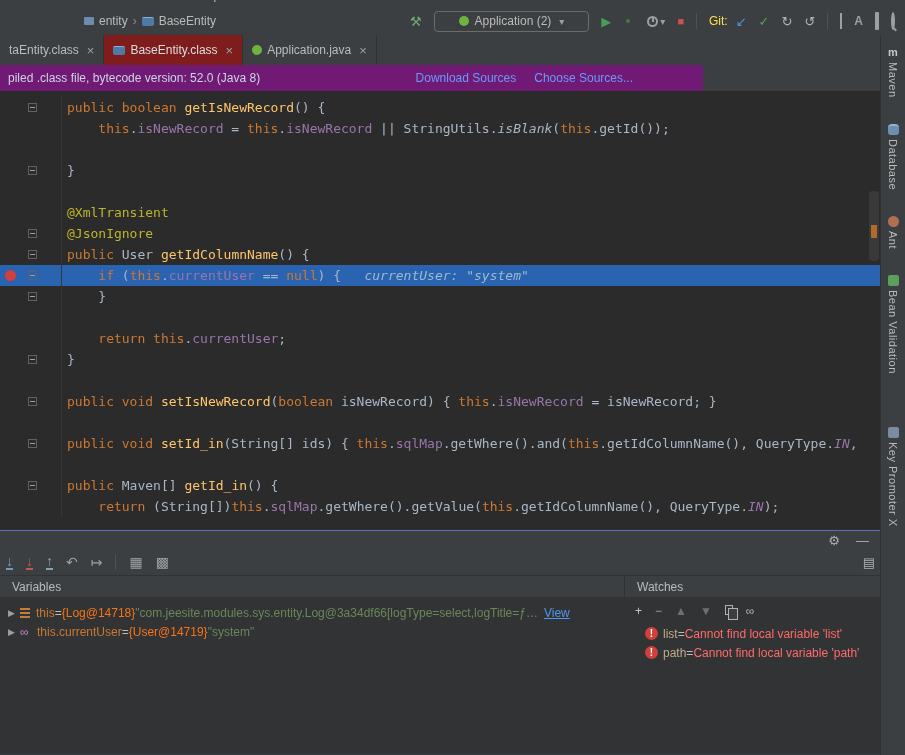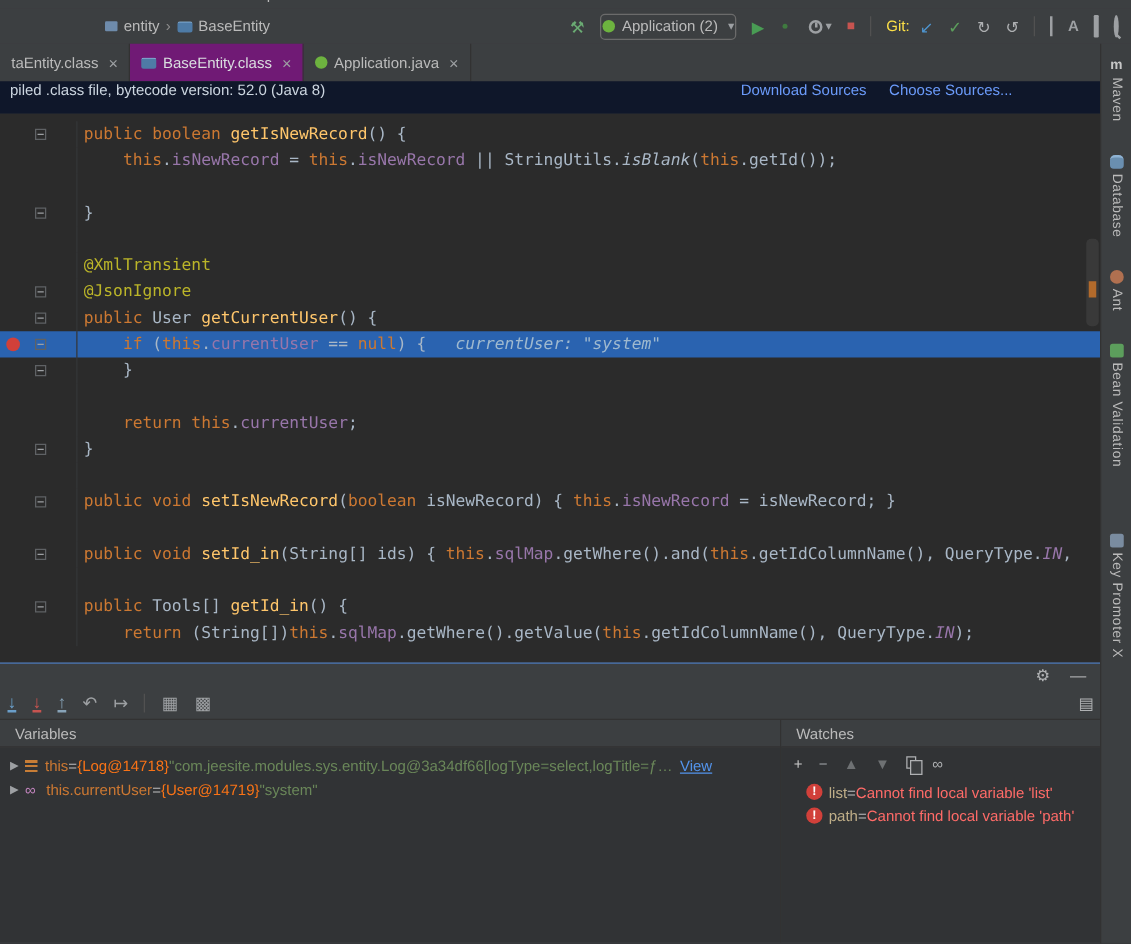--- a/index.html
+++ b/index.html
@@ -13,21 +13,21 @@
 
   
   .toolbar { position:absolute; top:7px; left:0; right:0; height:28px; display:flex; align-items:center;
              background:#3c3f41; padding:0 6px; }
   .breadcrumbs { display:flex; align-items:center; gap:5px; margin-left:78px; color:#bbbbbb; }
   .bc-sep { color:#8c8c8c; }
   .tb-right { display:flex; align-items:center; gap:12px; margin-left:auto; padding-right:4px; }
   .glyph { font-size:13px; line-height:1; cursor:default; }
   .dim { color:#afb1b3; }
   .combo { display:flex; align-items:center; gap:6px; border:1px solid #6b6b6b; border-radius:4px;
-           height:21px; padding:0 1px; color:#bbbbbb; }
+           height:21px; padding:0 24px; color:#bbbbbb; }
   .combo-arrow { color:#9da0a3; font-size:10px; margin-left:2px; }
   .tb-sep { width:1px; height:16px; background:#515151; }
   .git-label { color:#fde047; margin-right:-4px; }
 
   
   .ic { display:inline-block; }
   .pkg { width:10px; height:8px; background:#6e8bab; border-radius:1px; }
   .classfile { width:12px; height:9px; background:#4e7ba6; border-radius:2px; border-top:1px solid #87b3d8; }
   .spring { width:10px; height:10px; border-radius:50%; background:#6db33f; }
   .bug { width:9px; height:11px; background:#5f9e5f; border-radius:50% 50% 45% 45%; position:relative; }
@@ -43,26 +43,26 @@
   .lens { width:8px; height:8px; border:2px solid #9da0a3; border-radius:50%; position:relative; }
   .lens::after { content:""; position:absolute; width:5px; height:2px; background:#9da0a3;
                  transform:rotate(45deg); right:-4px; bottom:-2px; }
   .copy { width:8px; height:10px; border:1px solid #afb1b3; position:relative; display:inline-block; }
   .copy::after { content:""; position:absolute; top:2px; left:2px; width:8px; height:10px; border:1px solid #afb1b3; background:#3c3f41; }
 
   
   .tabs { position:absolute; top:35px; left:0; width:880px; height:30px; background:#3c3f41; display:flex; }
   .tab { display:flex; align-items:center; gap:5px; padding:0 9px; border-right:1px solid #323232;
          color:#bbbbbb; cursor:default; }
-  .tab.active { background:#701a75; color:#dadee0; }
+  .tab.active { background:#7f1d1d; color:#dadee0; }
   .tab-close { color:#9da0a3; font-size:13px; margin-left:3px; }
 
   
-  .banner { position:absolute; top:65px; left:0; width:880px; height:26px; background:#0f172a;
-            display:flex; padding:0 8px; color:#ccd6e0; }
+  .banner { position:absolute; top:65px; left:0; width:703px; height:26px; background:#701a75;
+            display:flex; align-items:center; padding:0 8px; color:#ccd6e0; }
   .banner-msg { flex:1; }
   .banner-link { color:#6b9bfa; margin-left:18px; cursor:pointer; }
   .banner-link.last { margin-right:62px; }
 
   
   .editor { position:absolute; top:91px; left:0; width:880px; height:439px; background:#2b2b2b; overflow:hidden;
             font-family:"DejaVu Sans Mono","Liberation Mono",monospace; font-size:13px; line-height:21px; color:#a9b7c6; }
   .code-wrap { padding-top:6px; }
   .code-line { display:flex; height:21px; white-space:pre; }
   .code-line.exec { background:#2a63b0; }
@@ -205,32 +205,32 @@
 
   <div class="editor">
     <div class="code-wrap">
         <div class="code-line"><span class="gutter-cell"><span class="fold"></span></span><span class="code-text"><span class="c-k">public boolean </span><span class="c-m">getIsNewRecord</span><span class="c-p">() {</span></span></div>
         <div class="code-line"><span class="gutter-cell"></span><span class="code-text"><span class="c-p">    </span><span class="c-k">this</span><span class="c-p">.</span><span class="c-f">isNewRecord</span><span class="c-p"> = </span><span class="c-k">this</span><span class="c-p">.</span><span class="c-f">isNewRecord</span><span class="c-p"> || StringUtils.</span><span class="c-i">isBlank</span><span class="c-p">(</span><span class="c-k">this</span><span class="c-p">.getId());</span></span></div>
         <div class="code-line"><span class="gutter-cell"></span></div>
         <div class="code-line"><span class="gutter-cell"><span class="fold"></span></span><span class="code-text"><span class="c-p">}</span></span></div>
         <div class="code-line"><span class="gutter-cell"></span><span class="code-text"></span></div>
         <div class="code-line"><span class="gutter-cell"></span><span class="code-text"><span class="c-a">@XmlTransient</span></span></div>
         <div class="code-line"><span class="gutter-cell"><span class="fold"></span></span><span class="code-text"><span class="c-a">@JsonIgnore</span></span></div>
-        <div class="code-line"><span class="gutter-cell"><span class="fold"></span></span><span class="code-text"><span class="c-k">public </span><span class="c-p">User </span><span class="c-m">getCurrentUser</span><span class="c-p">() {</span></span></div>
+        <div class="code-line"><span class="gutter-cell"><span class="fold"></span></span><span class="code-text"><span class="c-k">public </span><span class="c-p">User </span><span class="c-m">getIdColumnName</span><span class="c-p">() {</span></span></div>
         <div class="code-line exec"><span class="gutter-cell"><span class="bp"></span><span class="fold"></span></span><span class="code-text"><span class="c-p">    </span><span class="c-k">if </span><span class="c-p">(</span><span class="c-k">this</span><span class="c-p">.</span><span class="c-f">currentUser</span><span class="c-p"> == </span><span class="c-k">null</span><span class="c-p">) {</span><span class="c-h">   currentUser: "system"</span></span></div>
         <div class="code-line"><span class="gutter-cell"><span class="fold"></span></span><span class="code-text"><span class="c-p">    }</span></span></div>
         <div class="code-line"><span class="gutter-cell"></span><span class="code-text"></span></div>
         <div class="code-line"><span class="gutter-cell"></span><span class="code-text"><span class="c-p">    </span><span class="c-k">return this</span><span class="c-p">.</span><span class="c-f">currentUser</span><span class="c-p">;</span></span></div>
         <div class="code-line"><span class="gutter-cell"><span class="fold"></span></span><span class="code-text"><span class="c-p">}</span></span></div>
         <div class="code-line"><span class="gutter-cell"></span><span class="code-text"></span></div>
         <div class="code-line"><span class="gutter-cell"><span class="fold"></span></span><span class="code-text"><span class="c-k">public void </span><span class="c-m">setIsNewRecord</span><span class="c-p">(</span><span class="c-k">boolean</span><span class="c-p"> isNewRecord) { </span><span class="c-k">this</span><span class="c-p">.</span><span class="c-f">isNewRecord</span><span class="c-p"> = isNewRecord; }</span></span></div>
         <div class="code-line"><span class="gutter-cell"></span><span class="code-text"></span></div>
         <div class="code-line"><span class="gutter-cell"><span class="fold"></span></span><span class="code-text"><span class="c-k">public void </span><span class="c-m">setId_in</span><span class="c-p">(String[] ids) { </span><span class="c-k">this</span><span class="c-p">.</span><span class="c-f">sqlMap</span><span class="c-p">.getWhere().and(</span><span class="c-k">this</span><span class="c-p">.getIdColumnName(), QueryType.</span><span class="c-sf">IN</span><span class="c-p">,</span></span></div>
         <div class="code-line"><span class="gutter-cell"></span><span class="code-text"></span></div>
-        <div class="code-line"><span class="gutter-cell"><span class="fold"></span></span><span class="code-text"><span class="c-k">public </span><span class="c-p">Tools[] </span><span class="c-m">getId_in</span><span class="c-p">() {</span></span></div>
+        <div class="code-line"><span class="gutter-cell"><span class="fold"></span></span><span class="code-text"><span class="c-k">public </span><span class="c-p">Maven[] </span><span class="c-m">getId_in</span><span class="c-p">() {</span></span></div>
         <div class="code-line"><span class="gutter-cell"></span><span class="code-text"><span class="c-p">    </span><span class="c-k">return </span><span class="c-p">(String[])</span><span class="c-k">this</span><span class="c-p">.</span><span class="c-f">sqlMap</span><span class="c-p">.getWhere().getValue(</span><span class="c-k">this</span><span class="c-p">.getIdColumnName(), QueryType.</span><span class="c-sf">IN</span><span class="c-p">);</span></span></div>
       </div>
     <span class="scroll-thumb"></span>
     <span class="scroll-mark"></span>
   </div>
 
   <div class="stripe">
       <div class="stripe-item">
         <span class="stripe-ic ic-maven">m</span>
         <span class="stripe-label">Maven</span>

